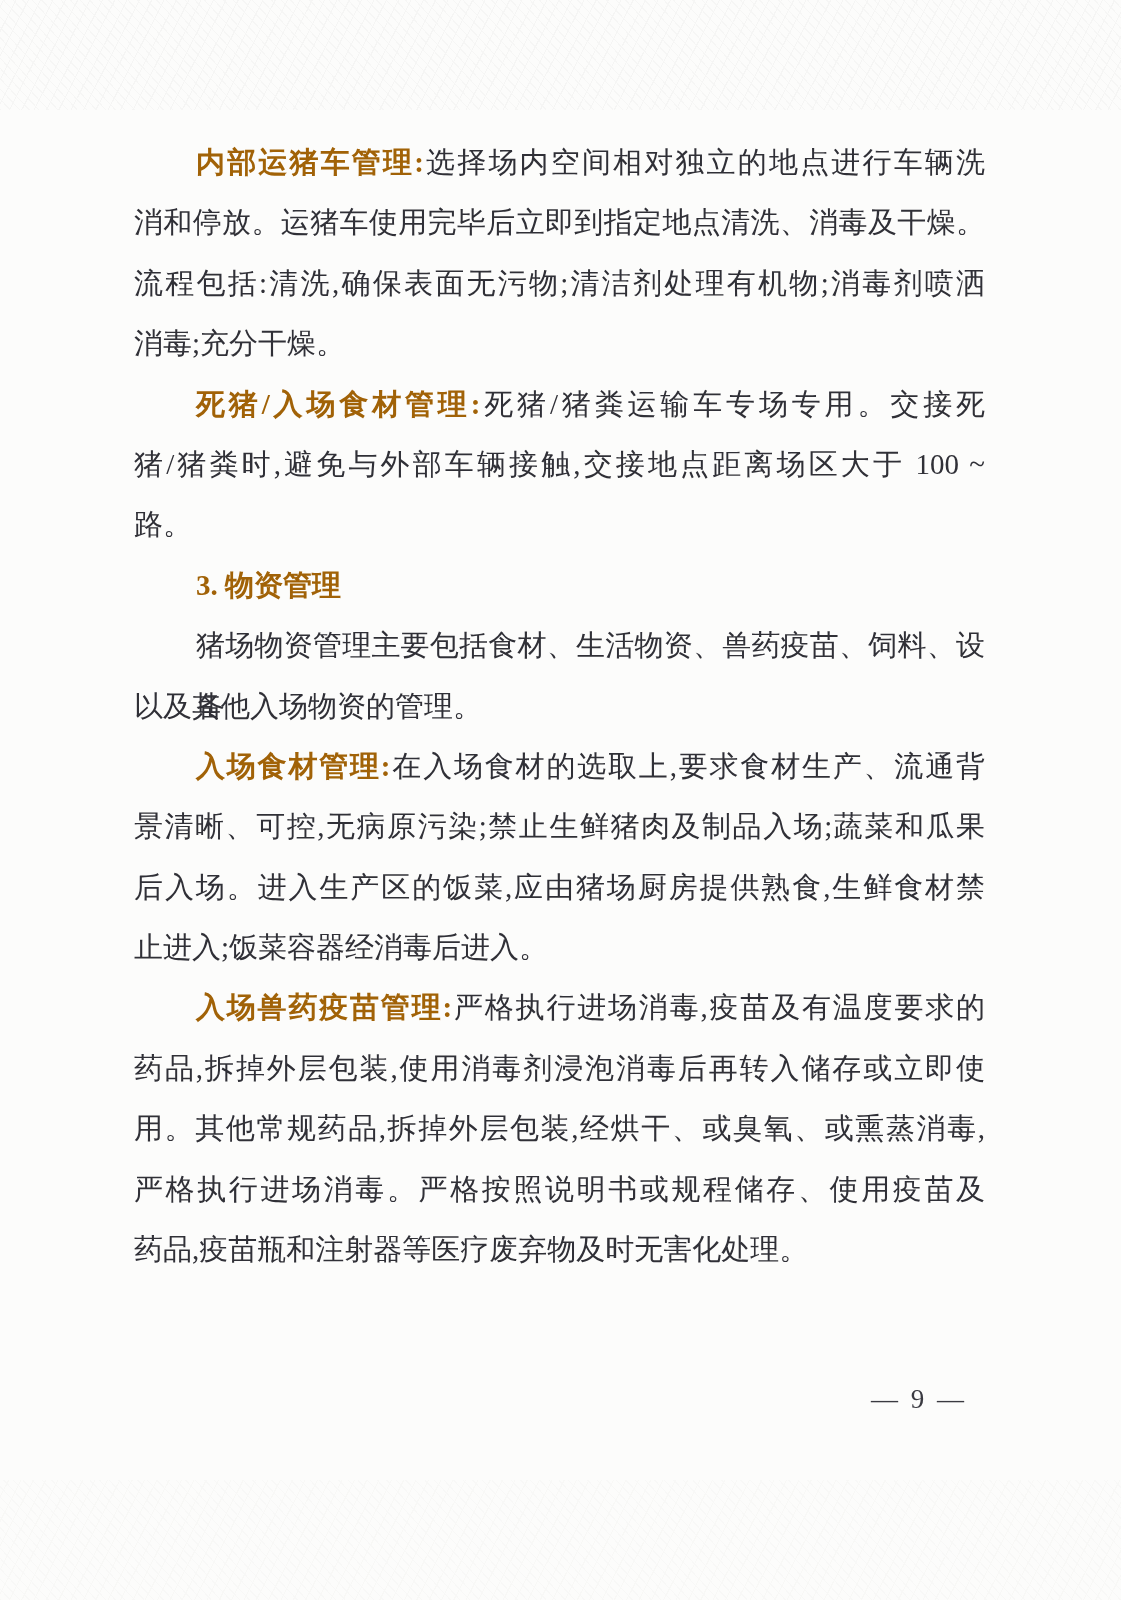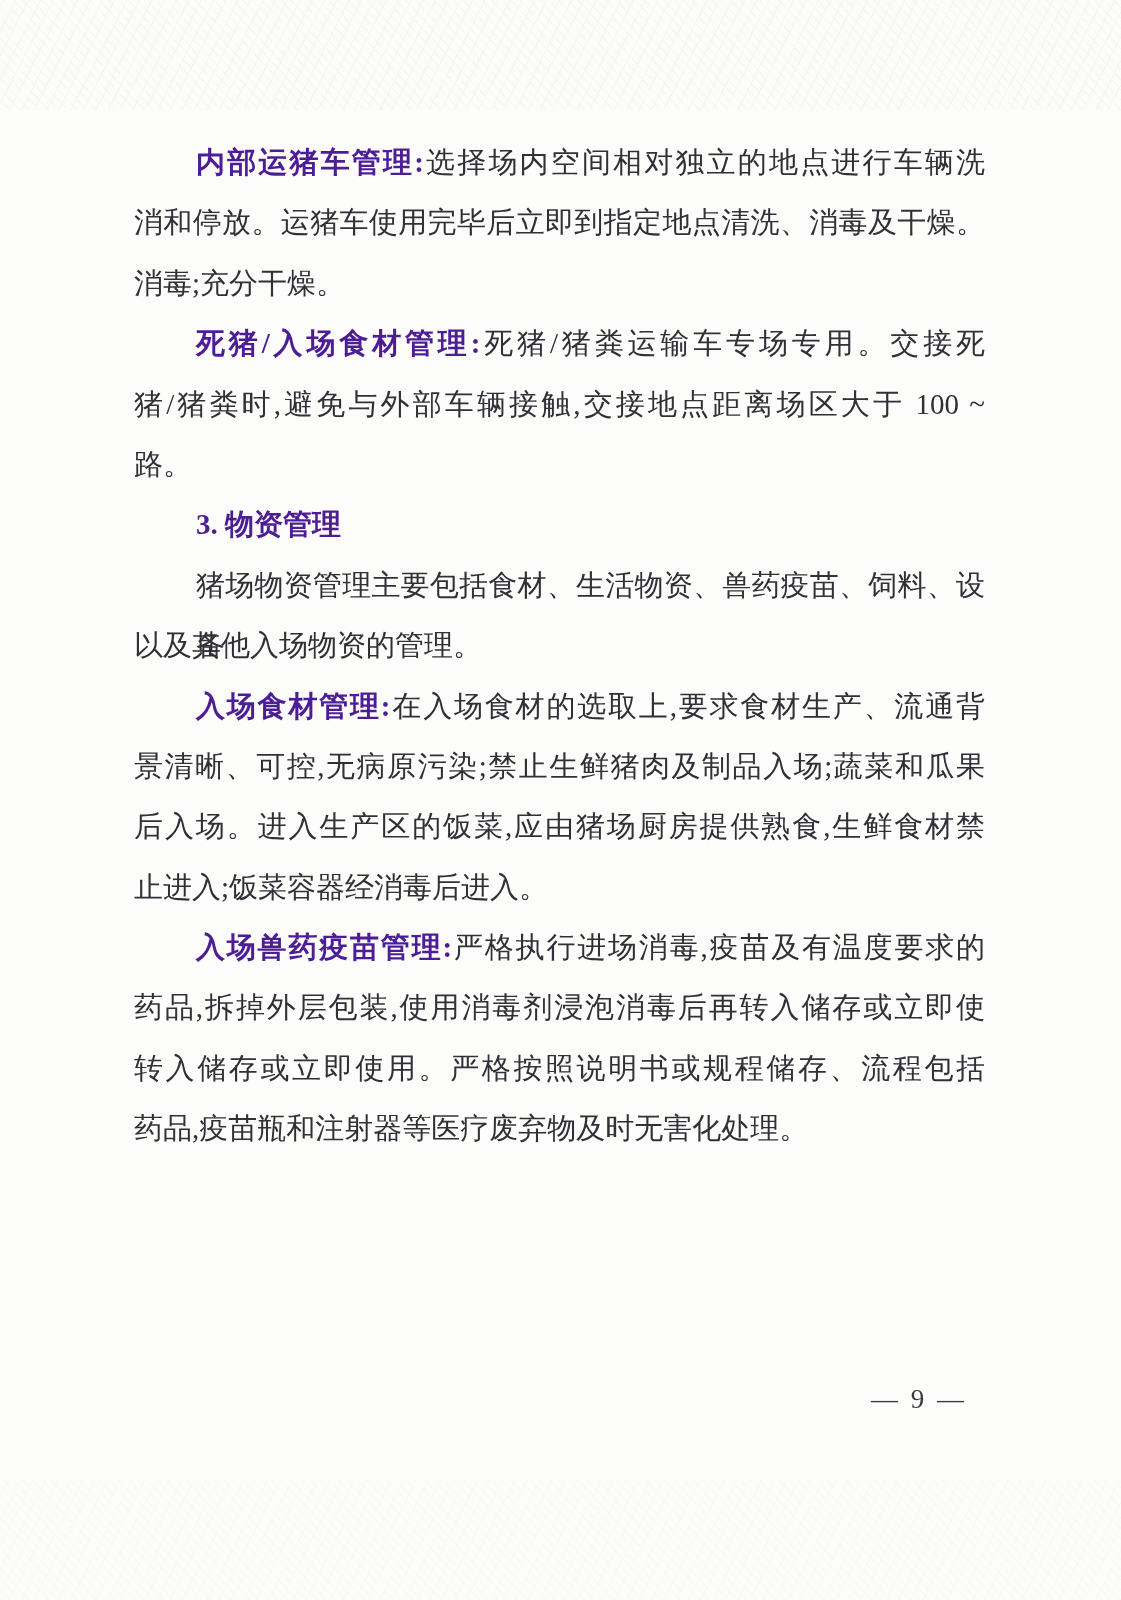--- a/index.html
+++ b/index.html
@@ -43,21 +43,21 @@
   }
   .line.justify {
     text-align-last: justify;
   }
   .line.indent {
     padding-left: 62px;
   }
   .seg { }
   .seg.bold {
     font-weight: bold;
-    color: #4c1d95;
+    color: #a16207;
   }
   #page-number {
     position: absolute;
     top: 1384px;
     right: 154px;
     font-size: 27px;
     color: #3a3a41;
     letter-spacing: 3px;
     white-space: nowrap;
   }
@@ -65,31 +65,33 @@
 </head>
 <body>
 
 <main>
   <div class="scan-noise top"></div>
   <div class="scan-noise bottom"></div>
 
   <div id="text-block">
       <div class="line justify indent"><span class="seg bold">内部运猪车管理:</span><span class="seg">选择场内空间相对独立的地点进行车辆洗</span></div>
       <div class="line justify"><span class="seg">消和停放。运猪车使用完毕后立即到指定地点清洗、消毒及干燥。</span></div>
+      <div class="line justify"><span class="seg">流程包括:清洗,确保表面无污物;清洁剂处理有机物;消毒剂喷洒</span></div>
       <div class="line"><span class="seg">消毒;充分干燥。</span></div>
       <div class="line justify indent"><span class="seg bold">死猪/入场食材管理:</span><span class="seg">死猪/猪粪运输车专场专用。交接死</span></div>
       <div class="line justify"><span class="seg">猪/猪粪时,避免与外部车辆接触,交接地点距离场区大于 100 ~</span></div>
       <div class="line"><span class="seg">路。</span></div>
       <div class="line indent"><span class="seg bold">3. 物资管理</span></div>
       <div class="line justify indent"><span class="seg">猪场物资管理主要包括食材、生活物资、兽药疫苗、饲料、设备</span></div>
       <div class="line"><span class="seg">以及其他入场物资的管理。</span></div>
       <div class="line justify indent"><span class="seg bold">入场食材管理:</span><span class="seg">在入场食材的选取上,要求食材生产、流通背</span></div>
       <div class="line justify"><span class="seg">景清晰、可控,无病原污染;禁止生鲜猪肉及制品入场;蔬菜和瓜果</span></div>
       <div class="line justify"><span class="seg">后入场。进入生产区的饭菜,应由猪场厨房提供熟食,生鲜食材禁</span></div>
       <div class="line"><span class="seg">止进入;饭菜容器经消毒后进入。</span></div>
       <div class="line justify indent"><span class="seg bold">入场兽药疫苗管理:</span><span class="seg">严格执行进场消毒,疫苗及有温度要求的</span></div>
       <div class="line justify"><span class="seg">药品,拆掉外层包装,使用消毒剂浸泡消毒后再转入储存或立即使</span></div>
-      <div class="line justify"><span class="seg">转入储存或立即使用。严格按照说明书或规程储存、流程包括</span></div>
+      <div class="line justify"><span class="seg">用。其他常规药品,拆掉外层包装,经烘干、或臭氧、或熏蒸消毒,</span></div>
+      <div class="line justify"><span class="seg">严格执行进场消毒。严格按照说明书或规程储存、使用疫苗及</span></div>
       <div class="line"><span class="seg">药品,疫苗瓶和注射器等医疗废弃物及时无害化处理。</span></div>
     </div>
 
   <div id="page-number">— 9 —</div>
 </main>
 
 </body></html>

